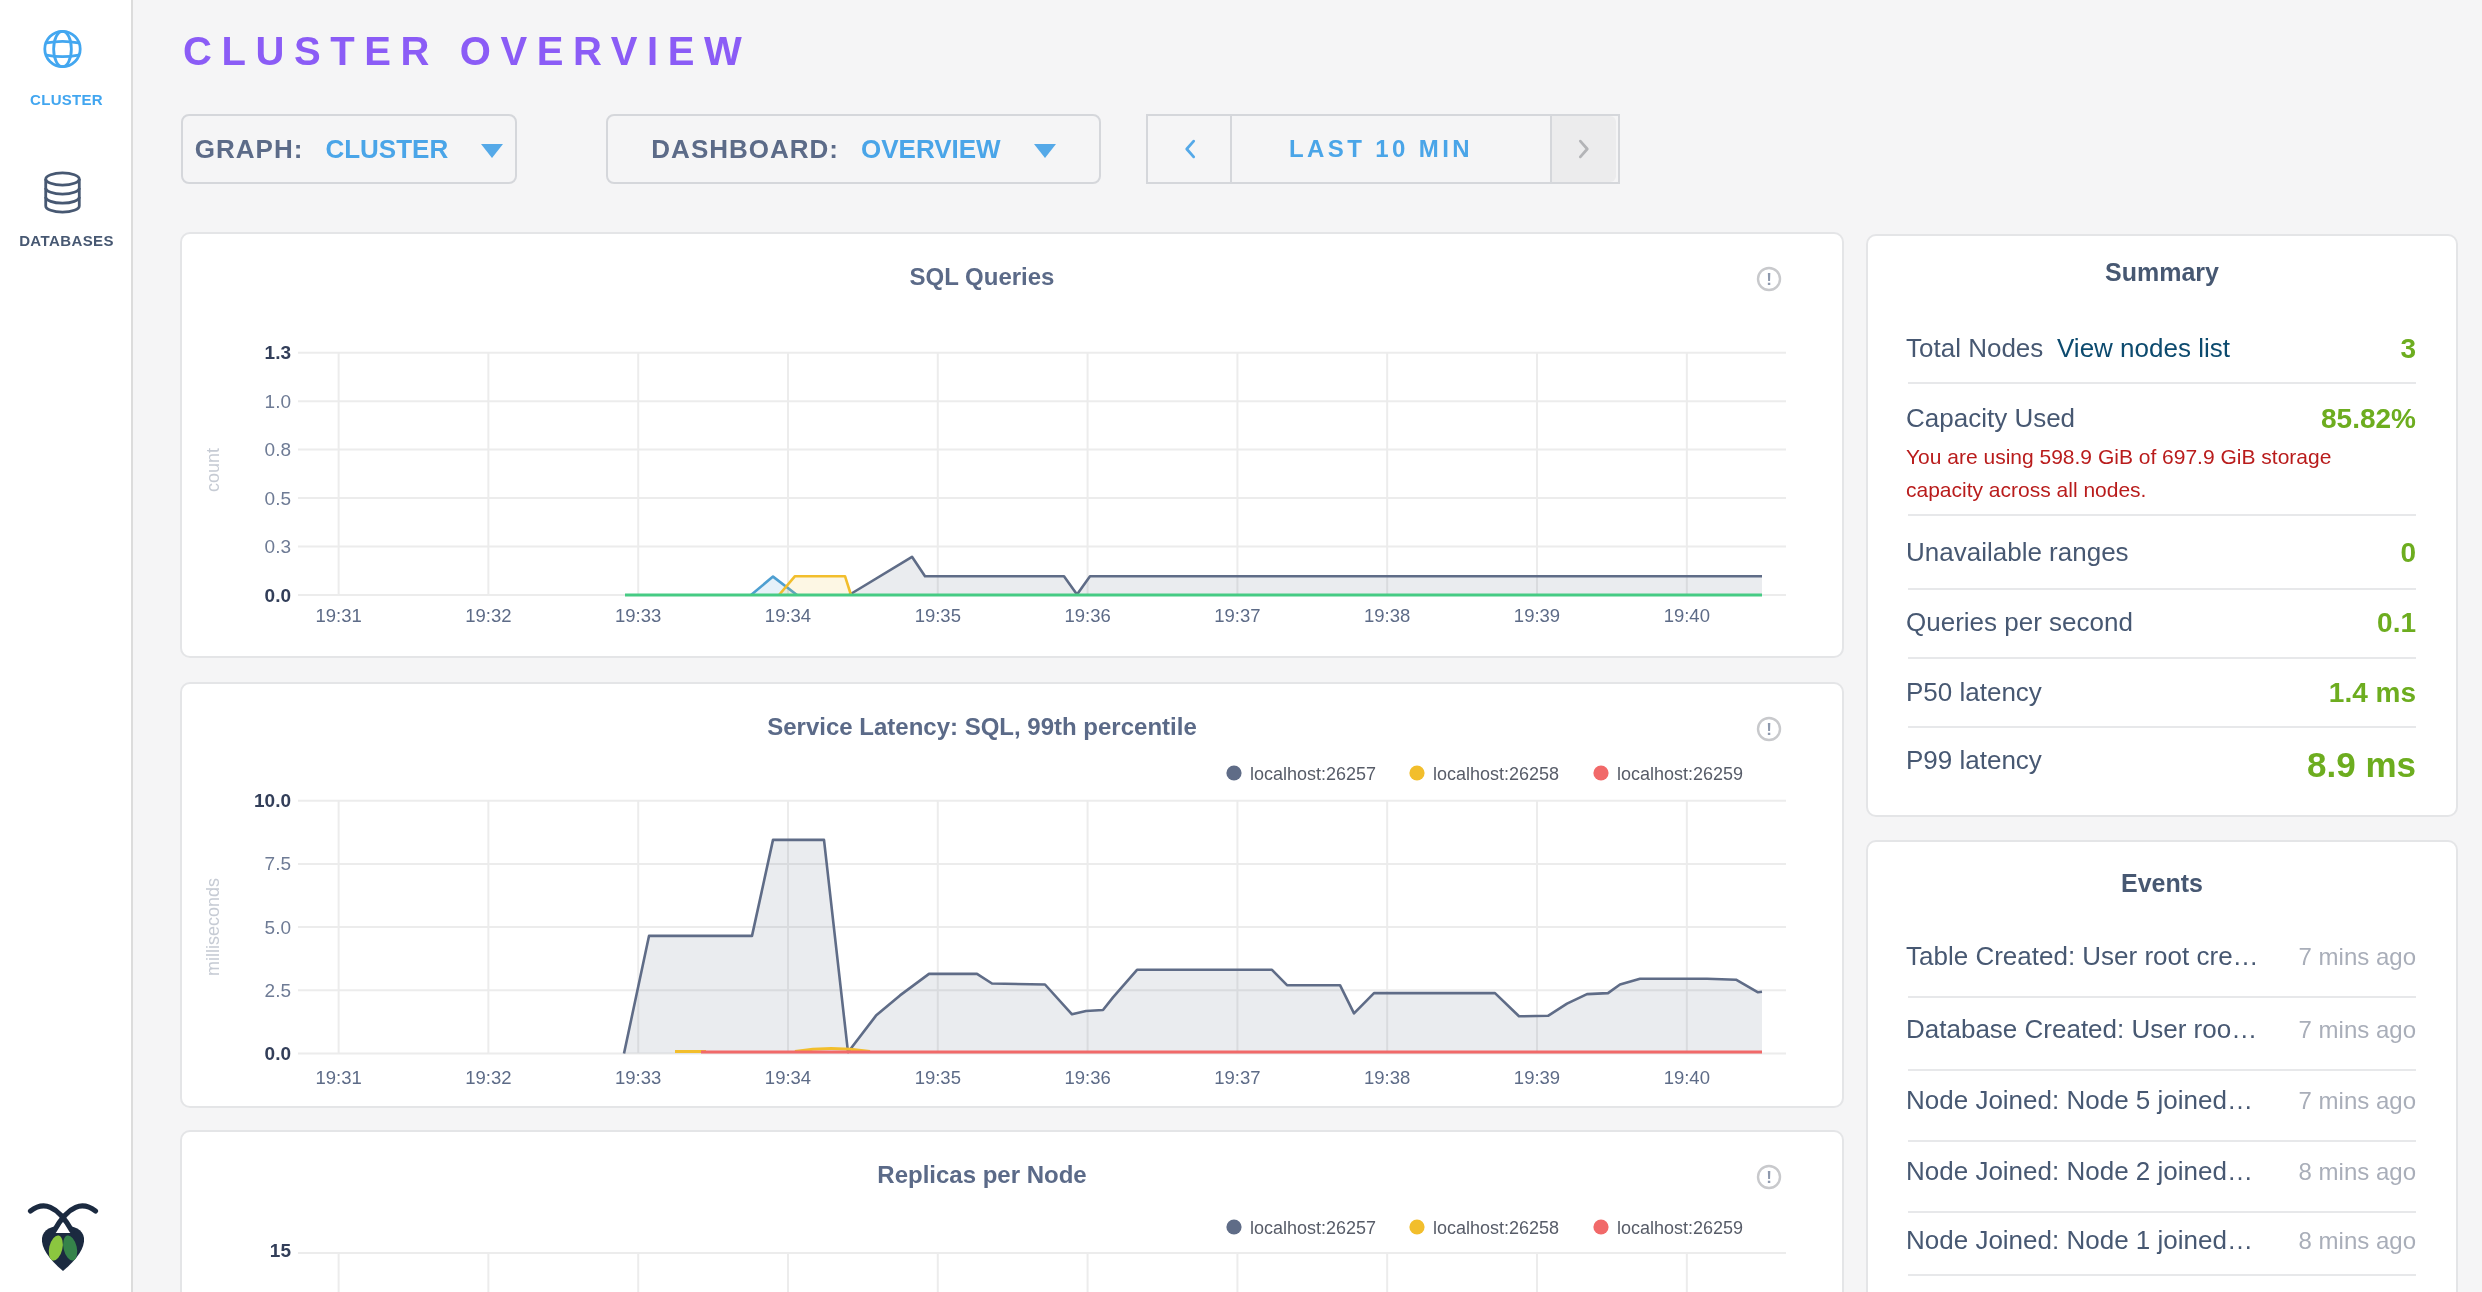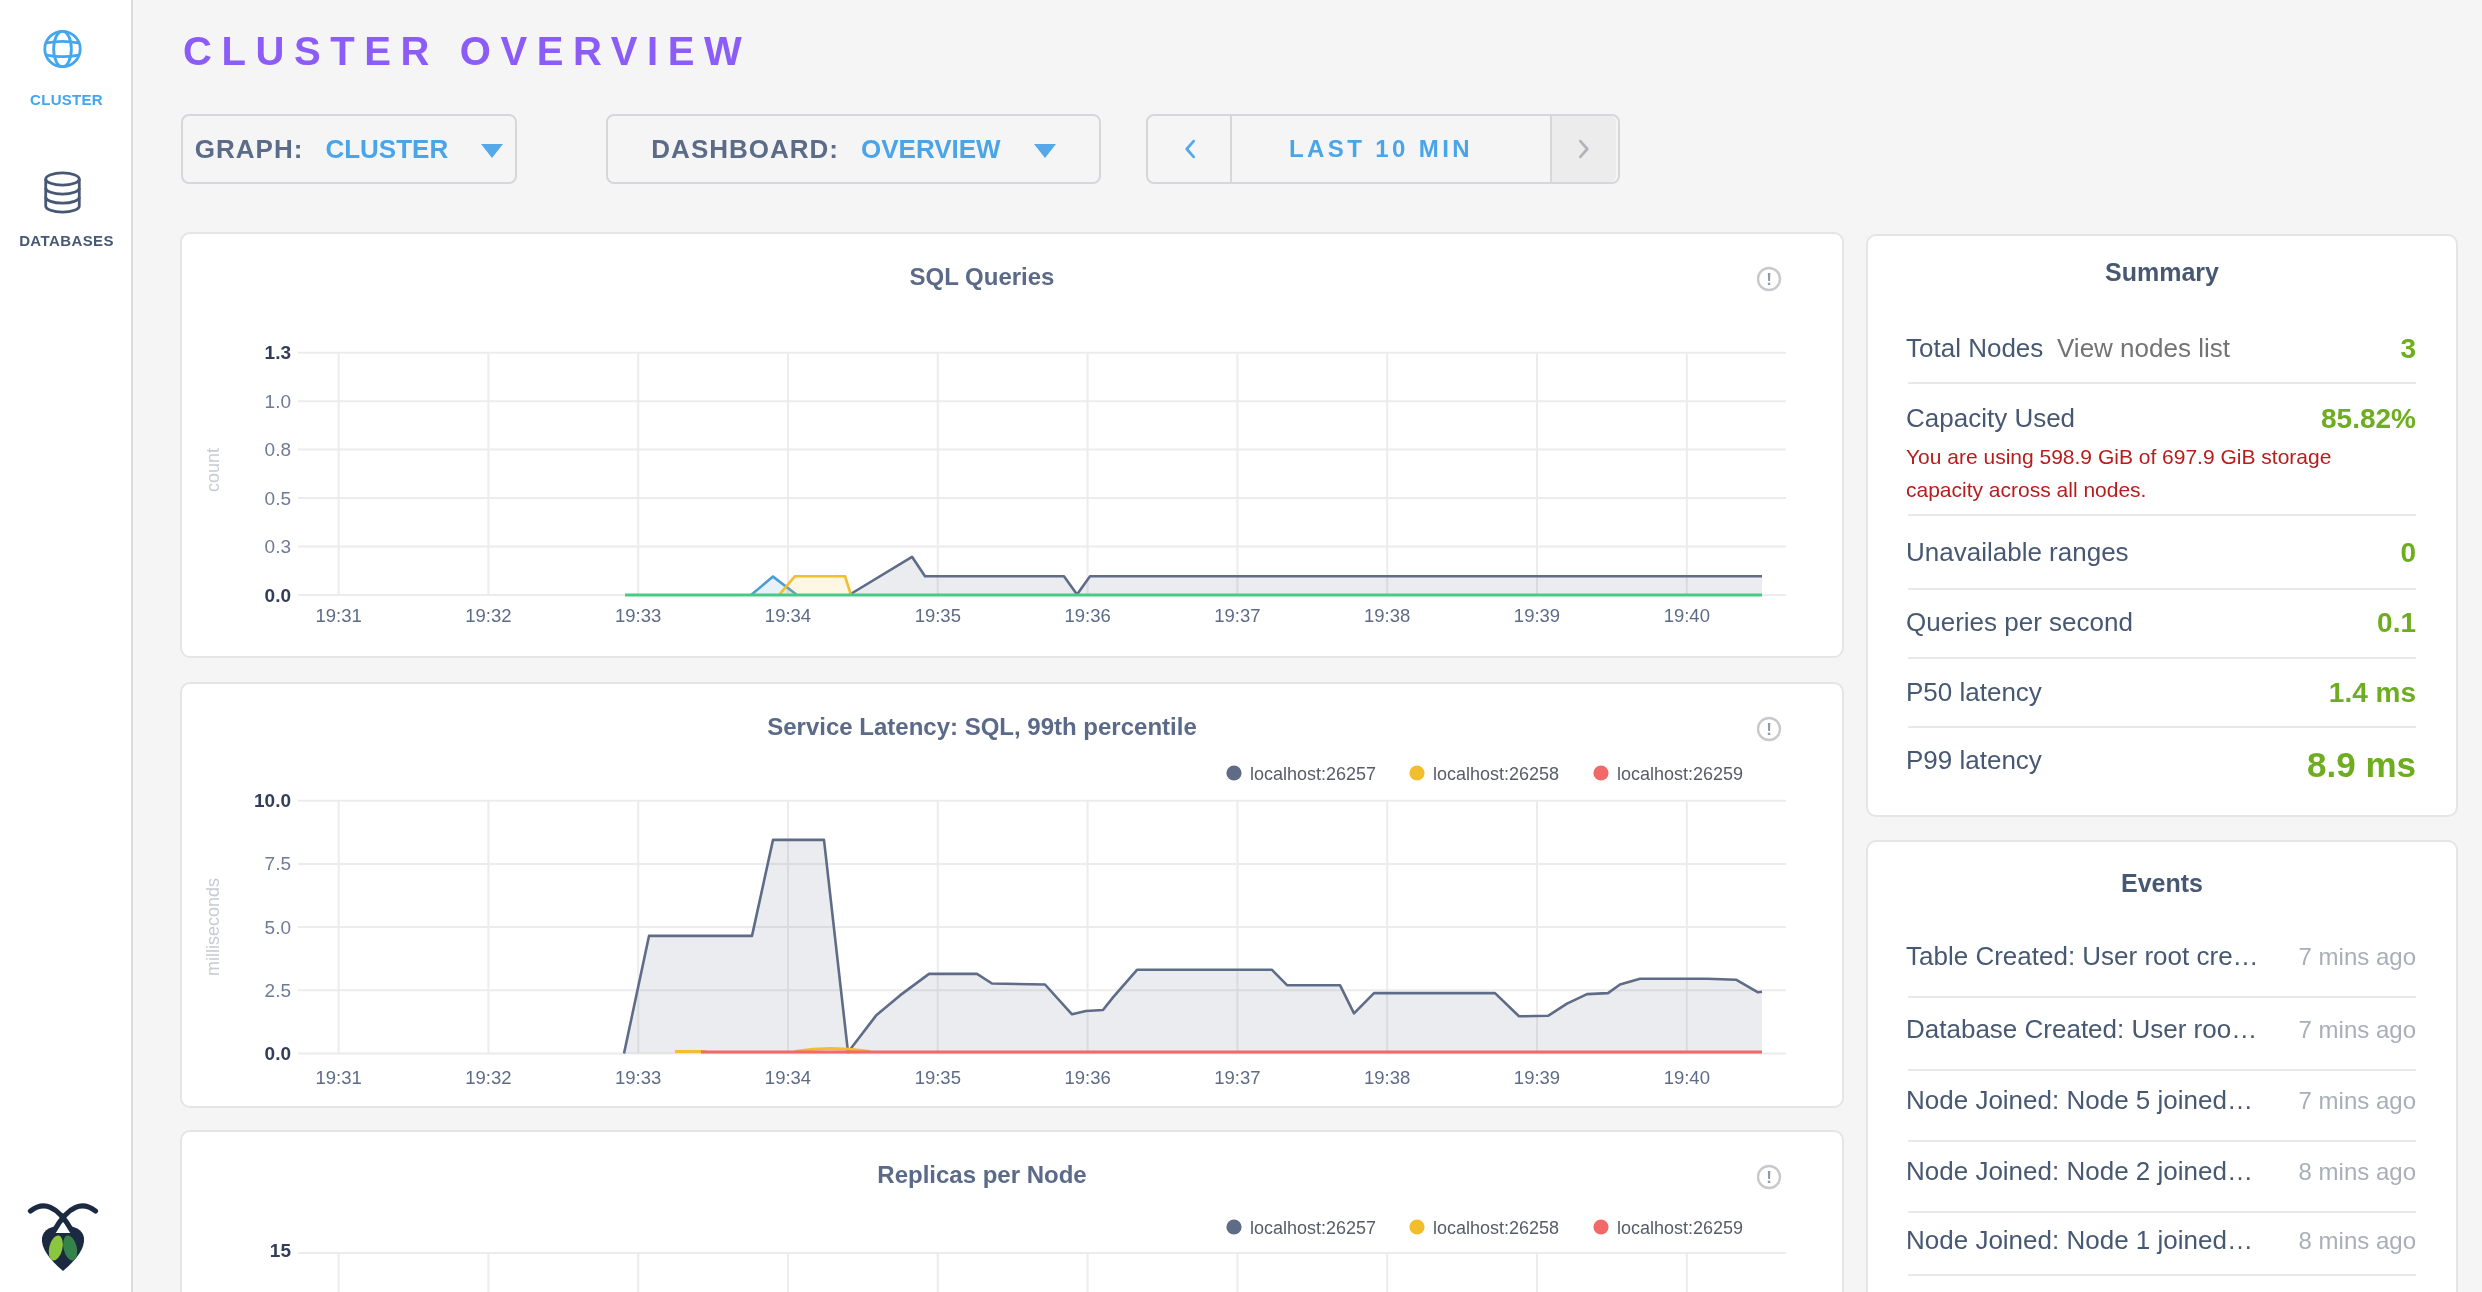--- a/index.html
+++ b/index.html
@@ -7,25 +7,25 @@
 .sidebar{position:absolute;left:0;top:0;width:133px;height:1292px;background:#fff;border-right:2px solid #dcdcdc}
 .navlbl{position:absolute;width:133px;text-align:center;font-weight:bold}
 .card{position:absolute;background:#fff;border:2px solid #e4e5e7;border-radius:10px}
 .csvg{position:absolute}
 svg text{font-family:"Liberation Sans",sans-serif}
 .h1{position:absolute;left:183px;top:29px;font-size:40px;font-weight:bold;letter-spacing:9.6px;color:#8b5cf6;white-space:nowrap}
 .sel{position:absolute;top:114px;height:70px;border:2px solid #d5d7db;border-radius:8px;display:flex;align-items:center;justify-content:center;white-space:nowrap}
 .slbl{font-size:26px;font-weight:bold;letter-spacing:1px;color:#5c6b88}
 .sval{font-size:26px;font-weight:bold;letter-spacing:0;color:#4aa5e8;margin-left:22px}
 .tri{width:0;height:0;border-left:11px solid transparent;border-right:11px solid transparent;border-top:14px solid #55a9e8;margin-left:33px;margin-top:3px}
-.tsel{position:absolute;left:1146px;top:114px;width:474px;height:70px;border:2px solid #d5d7db;border-radius:8px;display:flex}
+.tsel{position:absolute;left:1146px;top:114px;width:474px;height:70px;border:2px solid #d5d7db;border-radius:0;display:flex}
 .tcell{display:flex;align-items:center;justify-content:center;height:100%}
 .srlbl,.erlbl{position:absolute;left:0;top:0;font-size:26px;color:#475872}
 .srval{position:absolute;right:2px;top:0;font-weight:bold;color:#6dad1f}
-.slink{position:absolute;top:0;font-size:26px;color:#737373}
+.slink{position:absolute;top:0;font-size:26px;color:#0c4a6e}
 .sgray{font-size:21px;line-height:33px;color:#b91c1c}
 .ertime{position:absolute;right:2px;top:2px;font-size:24px;color:#a9aeb9}
 .ctitle{position:absolute;width:592px;text-align:center;font-size:25px;font-weight:bold;color:#475872}
 </style></head>
 <body>
 <div class="sidebar">
 <svg width="41" height="42" viewBox="0 0 44 44" style="position:absolute;left:42px;top:28px">
 <g fill="none" stroke="#43a7f0" stroke-width="3">
 <circle cx="22" cy="22" r="19"></circle>
 <ellipse cx="22" cy="22" rx="9.5" ry="19"></ellipse>

